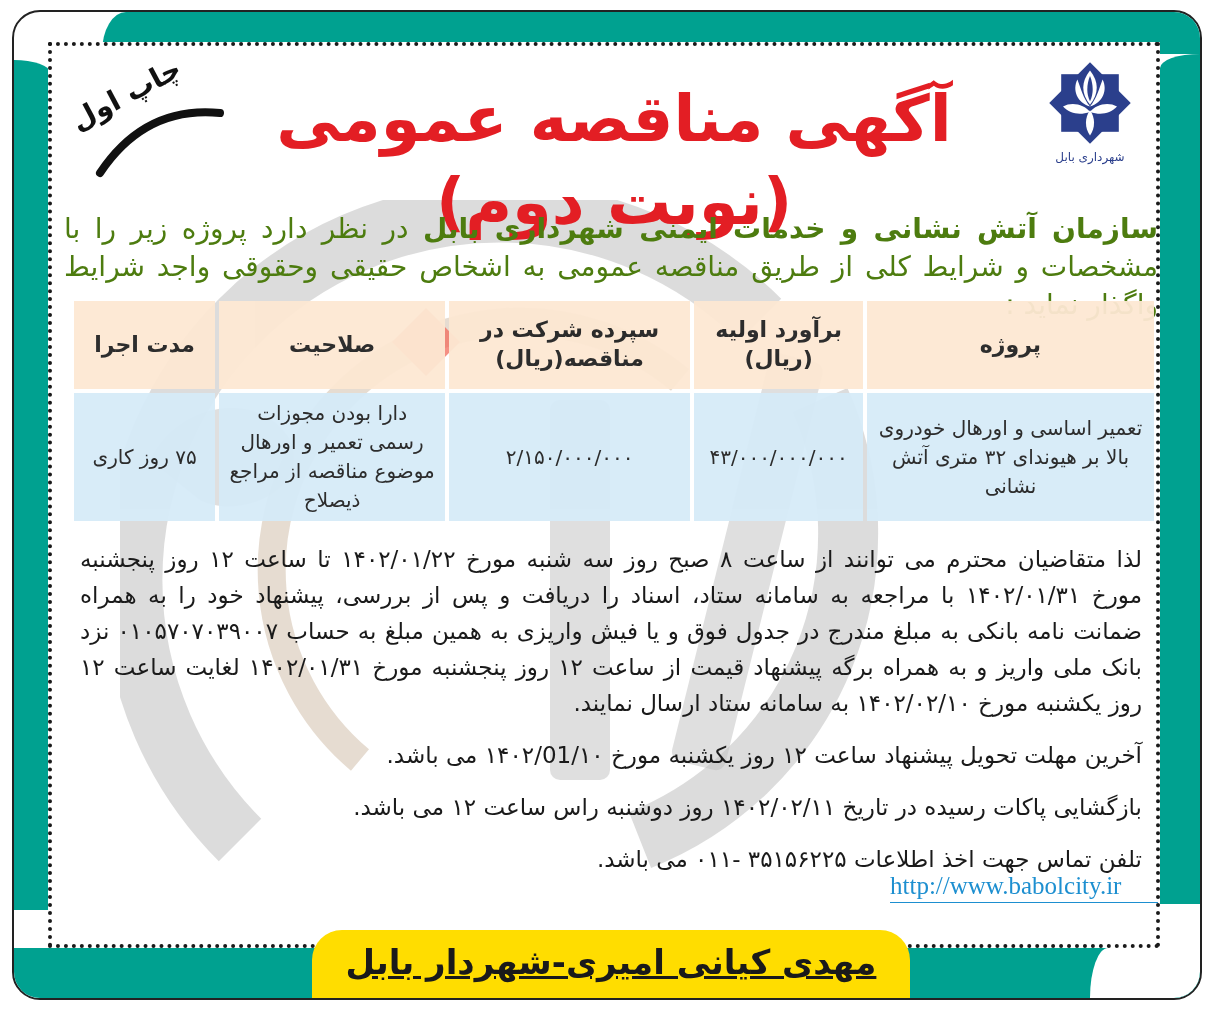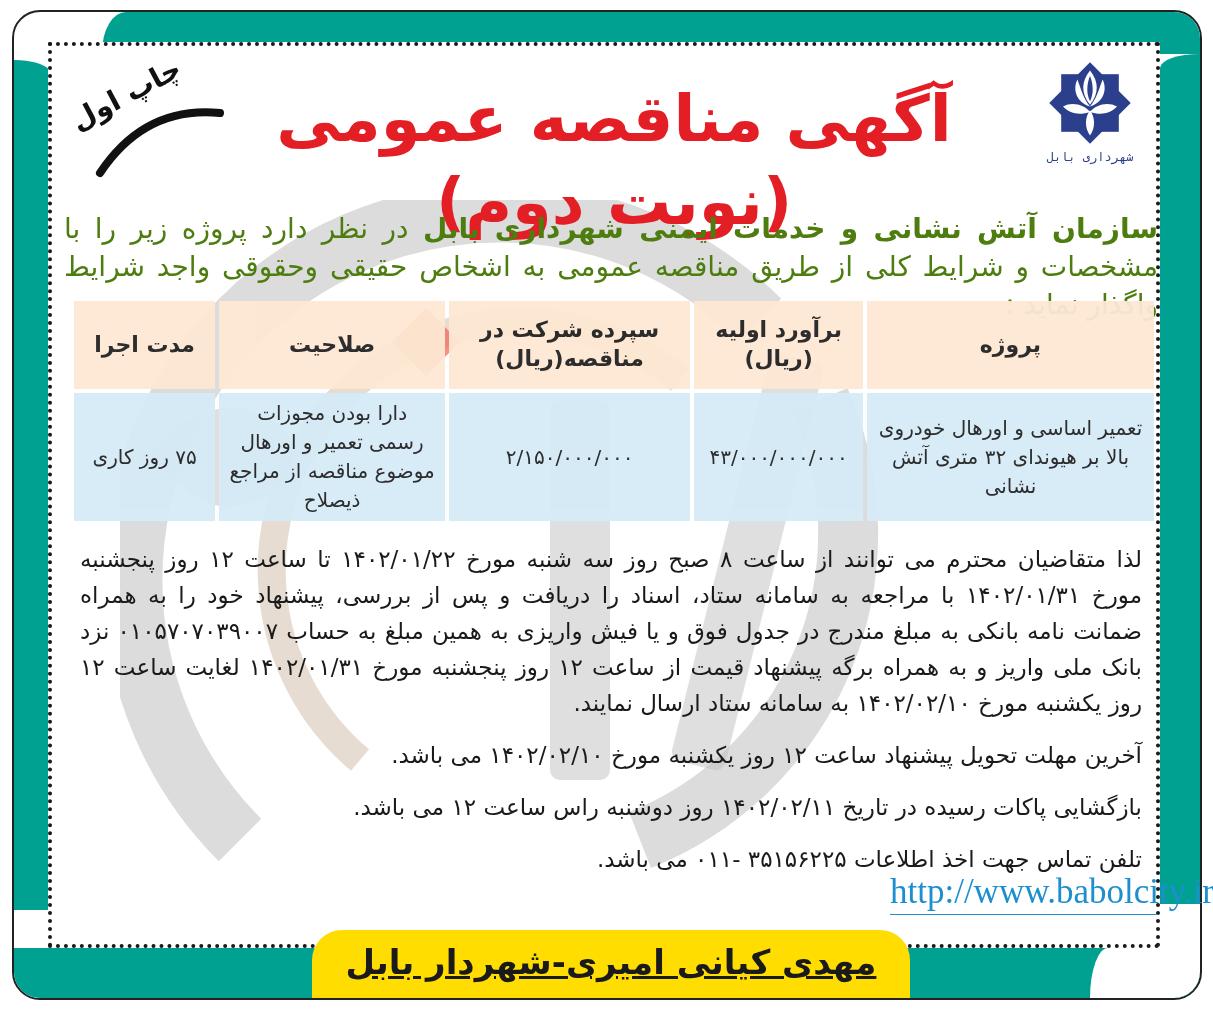--- a/index.html
+++ b/index.html
@@ -27,21 +27,21 @@
       background: #fff;
       border: 4px dotted #1a1a1a;
     }
 
     
     .watermark { position: absolute; left: 120px; top: 200px; width: 760px; height: 720px; pointer-events: none; }
 
     
     .logo { position: absolute; left: 1040px; top: 58px; width: 100px; height: 130px; text-align: center; }
     .logo svg { display: block; margin: 0 auto; }
-    .logo-caption { font-size: 12px; color: #2b3f8c; margin-top: 2px; direction: rtl; font-family: Liberation Mono, monospace; }
+    .logo-caption { font-size: 12px; color: #2b3f8c; margin-top: 2px; direction: rtl; }
 
     .title {
       position: absolute; left: 264px; top: 78px; width: 700px; text-align: center;
       font-family: "DejaVu Sans", sans-serif; font-weight: bold; font-size: 64px;
       color: #e31e24; direction: rtl; line-height: 1.3;
     }
     .print-badge { position: absolute; left: 60px; top: 68px; width: 180px; height: 110px; }
     .print-label {
       position: absolute; left: 66px; top: 78px; font-size: 28px; font-weight: bold; color: #111;
       transform: rotate(-28deg); direction: rtl; white-space: nowrap;
@@ -76,21 +76,21 @@
     
     .body-text {
       position: absolute; left: 64px; top: 525px; width: 1094px; direction: rtl; font-size: 23px;
       line-height: 36px; color: #1a1a1a; text-align: justify;
     }
     .body-text p { margin: 16px; }
     .body-text .short { text-align: right; }
 
     .website {
       position: absolute; left: 890px; top: 872px; width: 268px; text-align: left;
-      font-family: "Liberation Serif", serif; font-size: 35px; color: #1d8fd0; direction: ltr;
+      font-family: "Liberation Serif", serif; font-size: 25px; color: #1d8fd0; direction: ltr;
       border-bottom: 1.5px solid #1d8fd0; padding-bottom: 2px;
     }
 
     
     .footer-band {
       position: absolute; left: 312px; top: 930px; width: 598px; height: 68px; background: #ffdd00;
       border-top-left-radius: 30px; border-top-right-radius: 30px; text-align: center; text-decoration: underline;
     }
     .footer-text { font-size: 34px; font-weight: bold; color: #1a1a1a; direction: rtl; line-height: 64px; }
 
@@ -169,21 +169,21 @@
       <td>۴۳/۰۰۰/۰۰۰/۰۰۰</td>
       <td>۲/۱۵۰/۰۰۰/۰۰۰</td>
       <td>دارا بودن مجوزات رسمی تعمیر و اورهال موضوع مناقصه از مراجع ذیصلاح</td>
       <td>۷۵ روز کاری</td>
     </tr>
   </tbody>
 </table>
 
 <div class="body-text">
   <p>لذا متقاضیان محترم می توانند از ساعت ۸ صبح روز سه شنبه مورخ ۱۴۰۲/۰۱/۲۲ تا ساعت ۱۲ روز پنجشنبه مورخ ۱۴۰۲/۰۱/۳۱ با مراجعه به سامانه ستاد، اسناد را دریافت و پس از بررسی، پیشنهاد خود را به همراه ضمانت نامه بانکی به مبلغ مندرج در جدول فوق و یا فیش واریزی به همین مبلغ به حساب ۰۱۰۵۷۰۷۰۳۹۰۰۷ نزد بانک ملی واریز و به همراه برگه پیشنهاد قیمت از ساعت ۱۲ روز پنجشنبه مورخ ۱۴۰۲/۰۱/۳۱ لغایت ساعت ۱۲ روز یکشنبه مورخ ۱۴۰۲/۰۲/۱۰ به سامانه ستاد ارسال نمایند.</p>
-  <p class="short">آخرین مهلت تحویل پیشنهاد ساعت ۱۲ روز یکشنبه مورخ ۱۴۰۲/۰۲/۱۰ می باشد.</p>
+  <p class="short">آخرین مهلت تحویل پیشنهاد ساعت ۱۲ روز یکشنبه مورخ ۱۴۰۲/01/۱۰ می باشد.</p>
   <p class="short">بازگشایی پاکات رسیده در تاریخ ۱۴۰۲/۰۲/۱۱ روز دوشنبه راس ساعت ۱۲ می باشد.</p>
   <p class="short">تلفن تماس جهت اخذ اطلاعات ۳۵۱۵۶۲۲۵ -۰۱۱ می باشد.</p>
 </div>
 
 <div class="website">http://www.babolcity.ir</div>
 
 <div class="footer-band">
   <div class="footer-text">مهدی کیانی امیری-شهردار بابل</div>
 </div>
 

